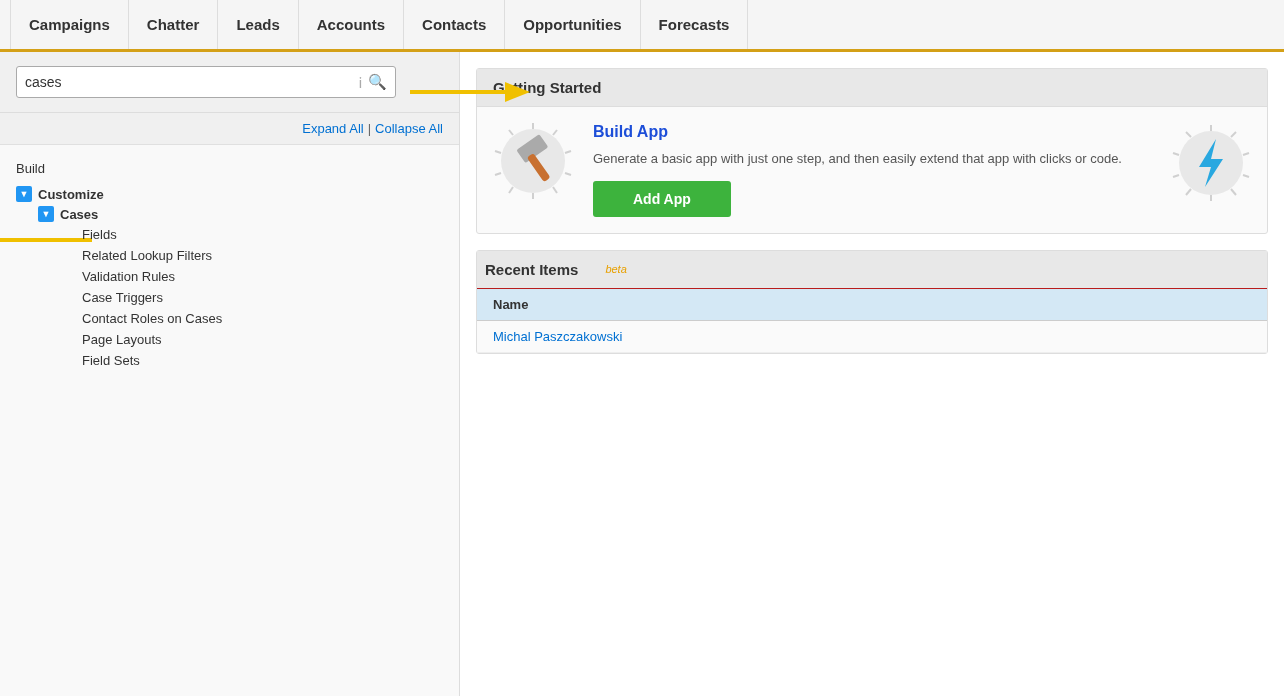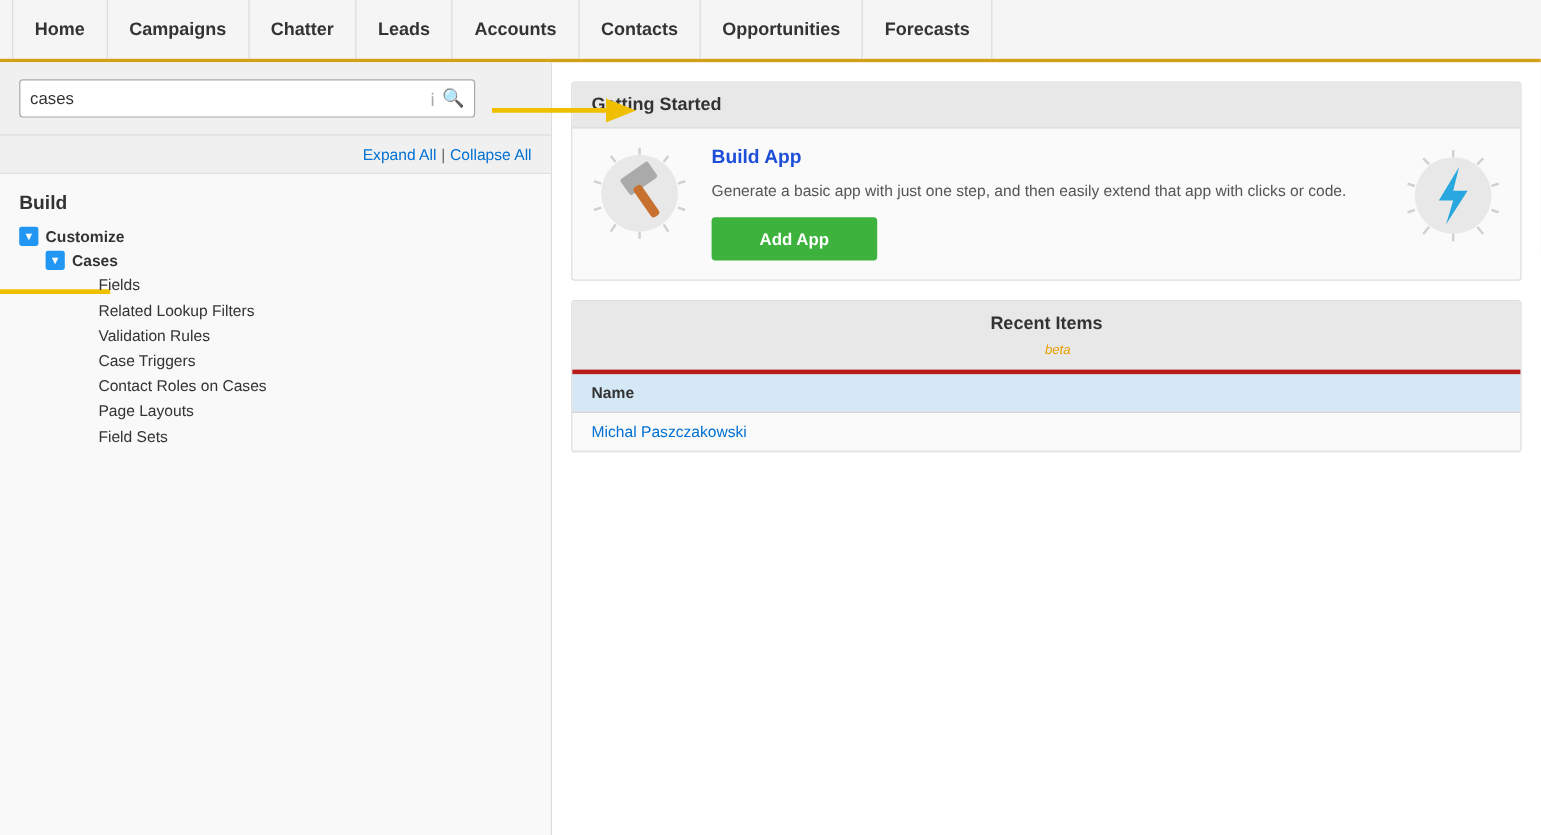--- a/index.html
+++ b/index.html
@@ -94,22 +94,22 @@
     }
     .expand-collapse span { color: #666; }
 
     .sidebar-content {
       padding: 16px;
       overflow-y: auto;
       flex: 1;
     }
 
     .build-heading {
-      font-size: 16px;
-      font-weight: bold;
+      font-size: 13px;
+      font-weight: normal;
       color: #333;
       margin-bottom: 10px;
     }
 
     .tree-item {
       display: flex;
       align-items: center;
       margin-bottom: 4px;
     }
     .tree-item .caret {
@@ -241,26 +241,25 @@
     }
 
     .recent-items-section {
       margin: 0 16px 16px 16px;
       border: 1px solid #ddd;
       border-radius: 3px;
       background: #fafafa;
     }
     .recent-header {
       background: #e8e8e8;
-      padding: 10px 28px;
-      border-bottom: 4px solid #b91c1c;
+      padding: 10px 8px;
+      border-bottom: 1px solid #b91c1c;
       display: flex;
       align-items: center;
       gap: 8px;
-      flex-direction: column;
     }
     .recent-header-title {
       font-size: 15px;
       font-weight: bold;
       color: #333;
     }
     .beta-badge {
       font-size: 11px;
       color: #e8a000;
       font-style: italic;
@@ -294,21 +293,20 @@
       position: absolute;
       top: 20px;
       left: 410px;
       pointer-events: none;
     }
   </style>
 </head>
 <body>
 
 <nav class="top-nav">
-  <a>Home</a>
   <a>Campaigns</a>
   <a>Chatter</a>
   <a>Leads</a>
   <a>Accounts</a>
   <a>Contacts</a>
   <a>Opportunities</a>
   <a>Forecasts</a>
 </nav>
 
 <div class="main-layout">

